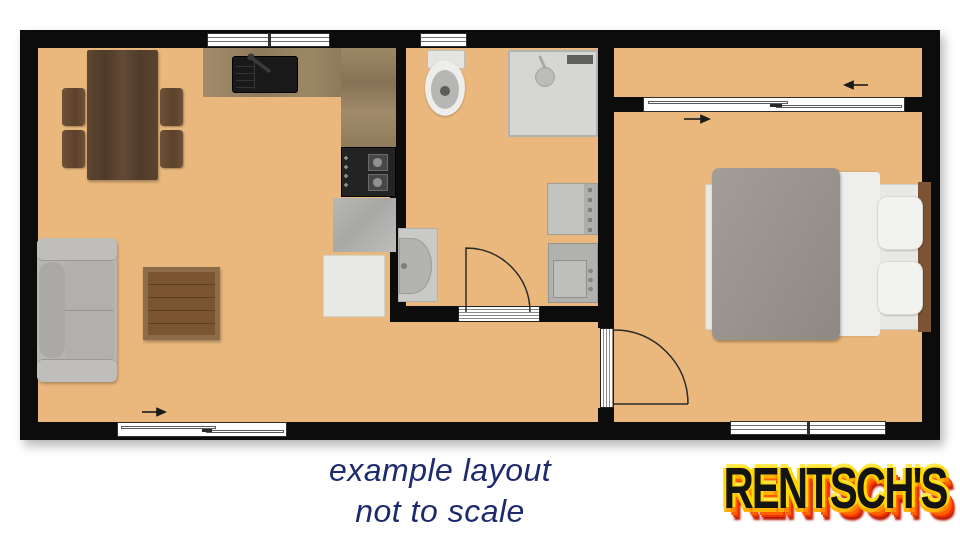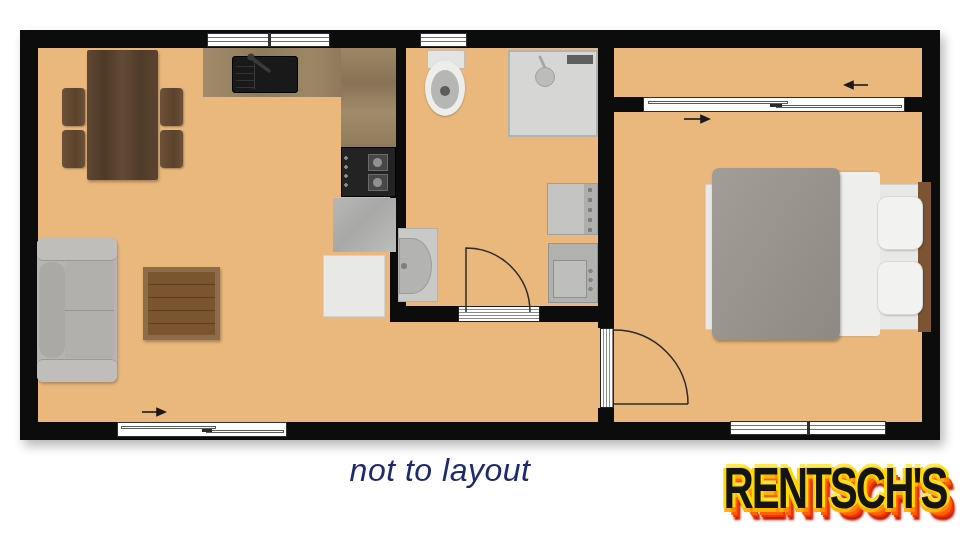--- a/index.html
+++ b/index.html
@@ -205,16 +205,17 @@
       <polygon points="689,89 681,85.5 681,92.5"></polygon>
     </g>
     <circle cx="231" cy="27" r="3.5" fill="#3a3a3a"></circle>
     <line x1="233" y1="29" x2="249" y2="41" stroke="#3a3a3a" stroke-width="3.5" stroke-linecap="round"></line>
     <line x1="525" y1="38" x2="520" y2="27" stroke="#a8a8a6" stroke-width="3" stroke-linecap="round"></line>
     <circle cx="525" cy="47" r="9.5" fill="#bcbcba" stroke="#9e9e9c"></circle>
   </svg>
 </div>
 
 <div class="caption">
-  <div>not to layout</div>
+  <div>example layout</div>
+  <div>not to scale</div>
 </div>
 
 <div class="logo">RENTSCH'S</div>
 
 </body></html>

